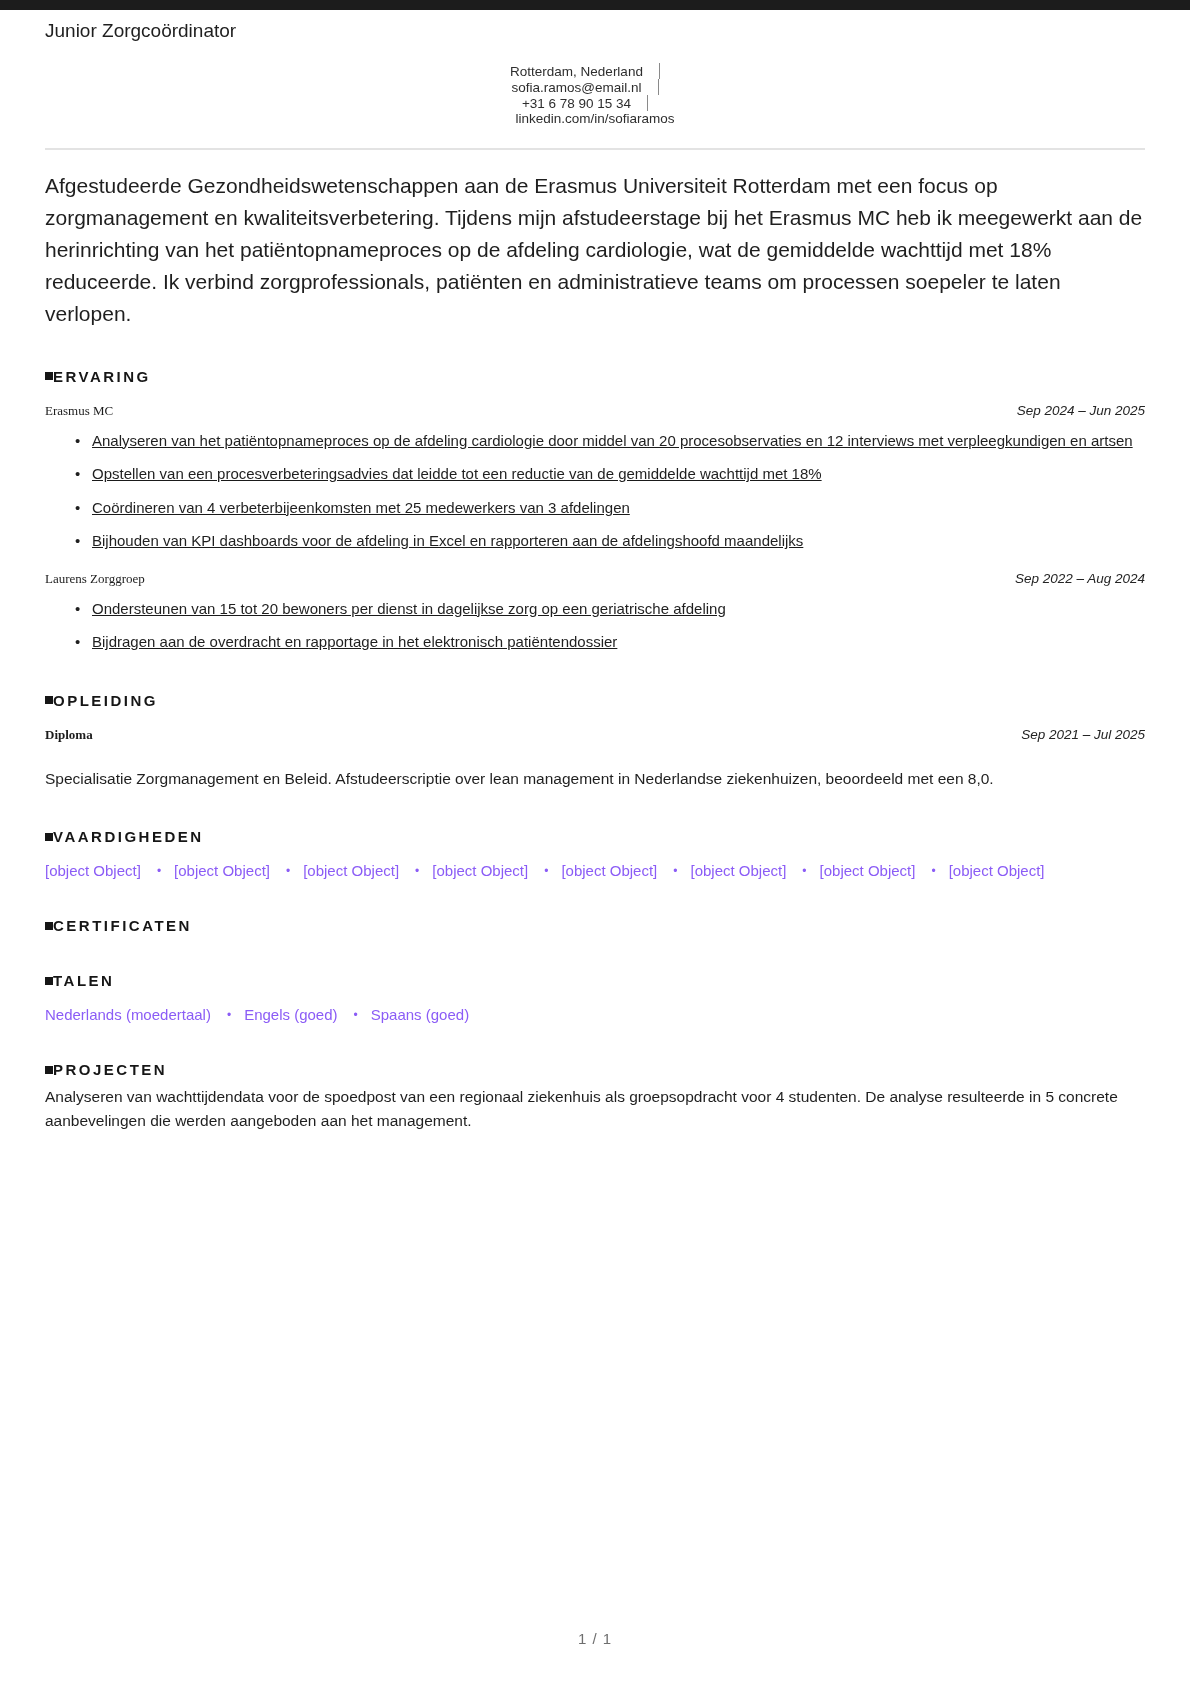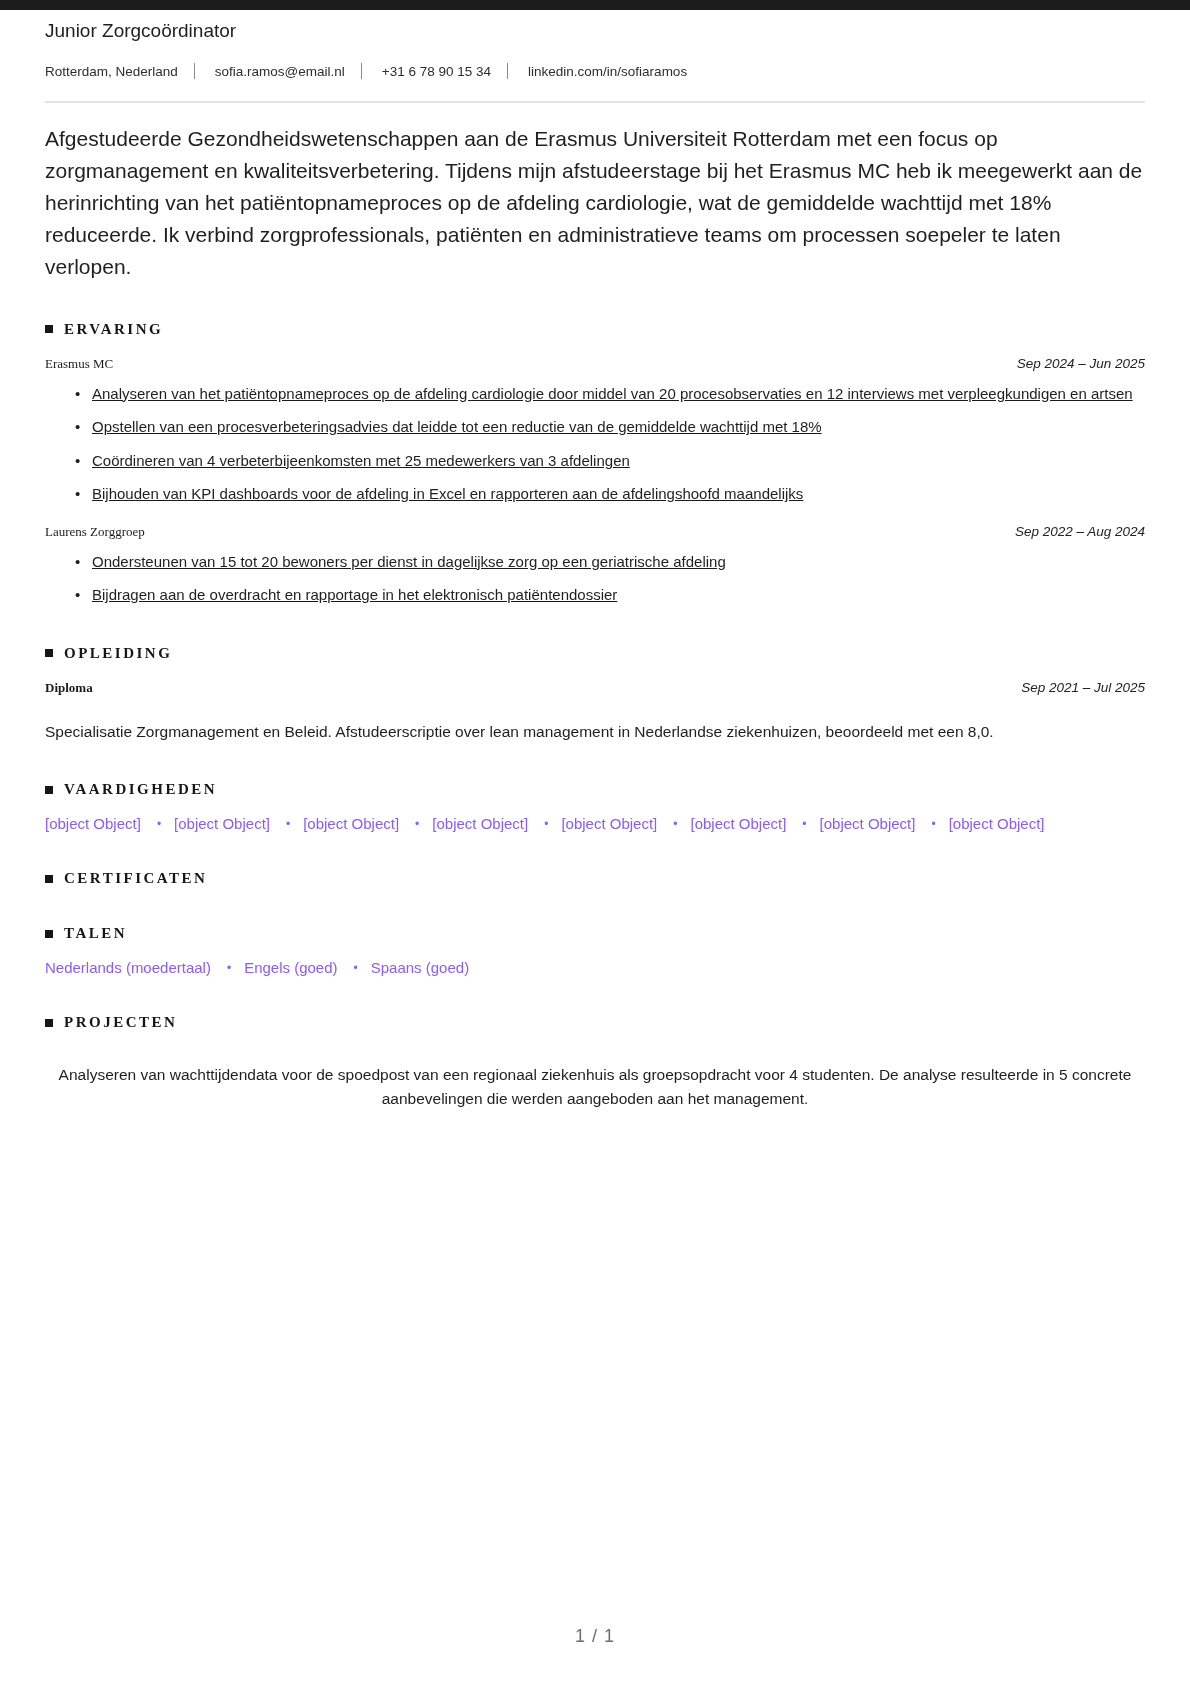--- a/index.html
+++ b/index.html
@@ -36,20 +36,21 @@
     font-size: 19px;
     font-weight: 400;
     color: #1f1f1f;
   }
   .contact-row {
     margin-top: 21px;
     display: flex;
     align-items: center;
     font-size: 13.5px;
     color: #2e2e2e;
+    flex-direction: column;
   }
   .contact-item { display: inline-flex; align-items: center; }
   .contact-item:not(:last-child)::after {
     content: "";
     display: inline-block;
     width: 1px;
     height: 16px;
     background: #8a8a8a;
     margin: 0 20px 0 16px;
   }
@@ -64,26 +65,24 @@
     margin-top: 20px;
     font-size: 21px;
     line-height: 1.52;
     color: #1f1f1f;
   }
   
   .section { margin-top: 38px; }
   .section-heading {
     display: flex;
     align-items: center;
-    gap: 11px;
     font-size: 15px;
     font-weight: 700;
     letter-spacing: 2.5px;
     color: #161616;
-    font-family: Liberation Serif, serif;
   }
   .heading-square {
     width: 8px;
     height: 8px;
     background: #161616;
     flex: 0 0 auto;
   }
   .entry { margin-top: 18px; }
   .entry-header {
     display: flex;
@@ -118,21 +117,21 @@
     left: 0;
     top: 0;
     color: #1f1f1f;
   }
   .body-text {
     margin-top: 24px;
     font-size: 15.5px;
     line-height: 1.52;
     color: #1f1f1f;
   }
-  .section .body-text.spaced { margin-top: 32px; text-align: center; }
+  .section .body-text.spaced { margin-top: 7px; }
   .inline-list {
     margin-top: 17px;
     display: flex;
     flex-wrap: wrap;
     column-gap: 13px;
     row-gap: 6px;
     font-size: 15px;
     color: #8b5cf6;
     gap: 16px;
   }
@@ -144,21 +143,21 @@
     position: relative;
     top: -1px;
   }
   
   .footer {
     position: absolute;
     bottom: 36px;
     left: 0;
     width: 100%;
     text-align: center;
-    font-size: 18px;
+    font-size: 15px;
     color: #6e6e6e;
     letter-spacing: 1px;
   }
 </style>
 </head>
 <body>
 
 <div class="top-bar"></div>
 
 <div class="page">

